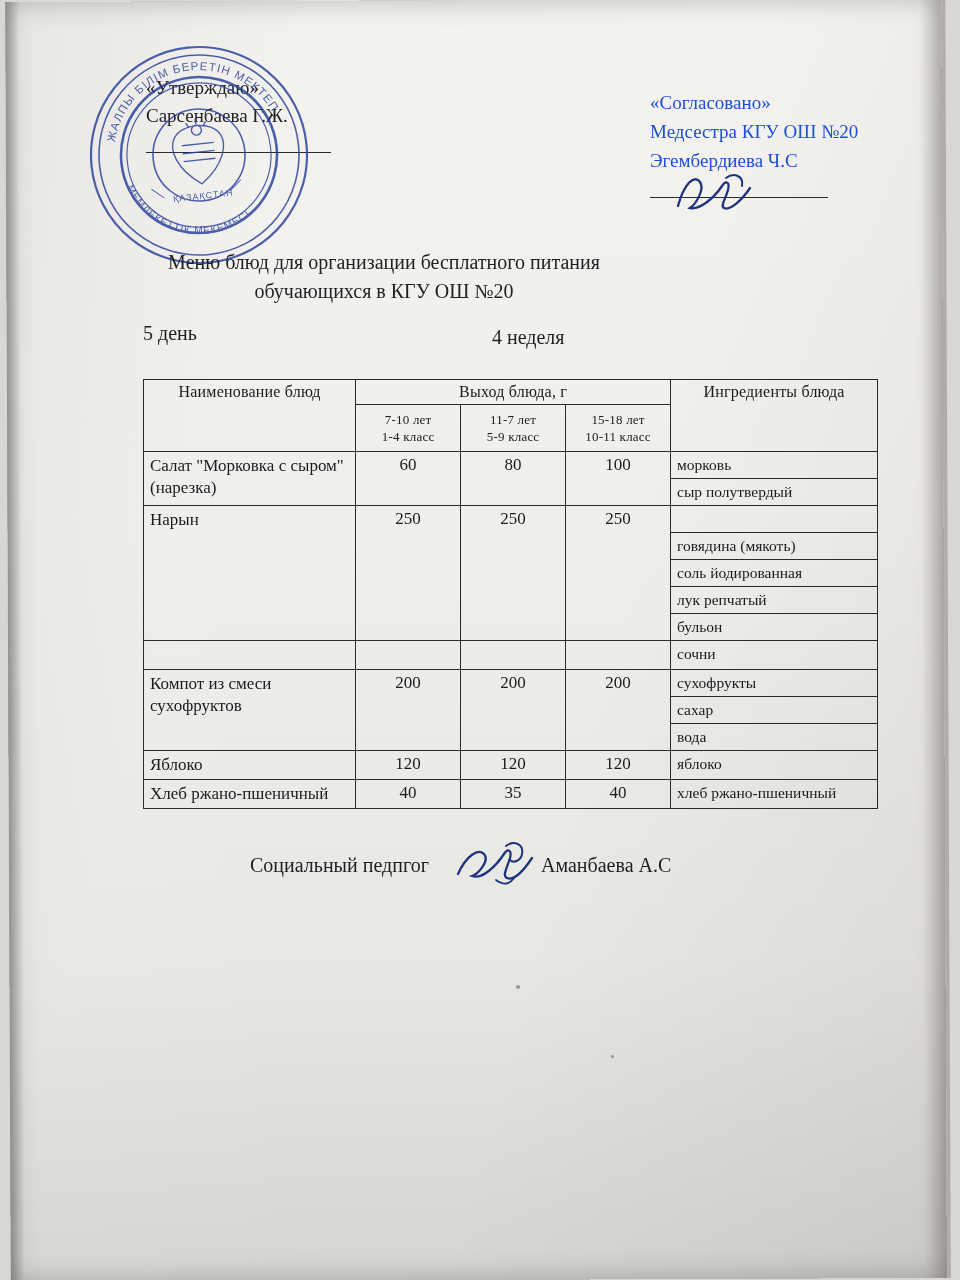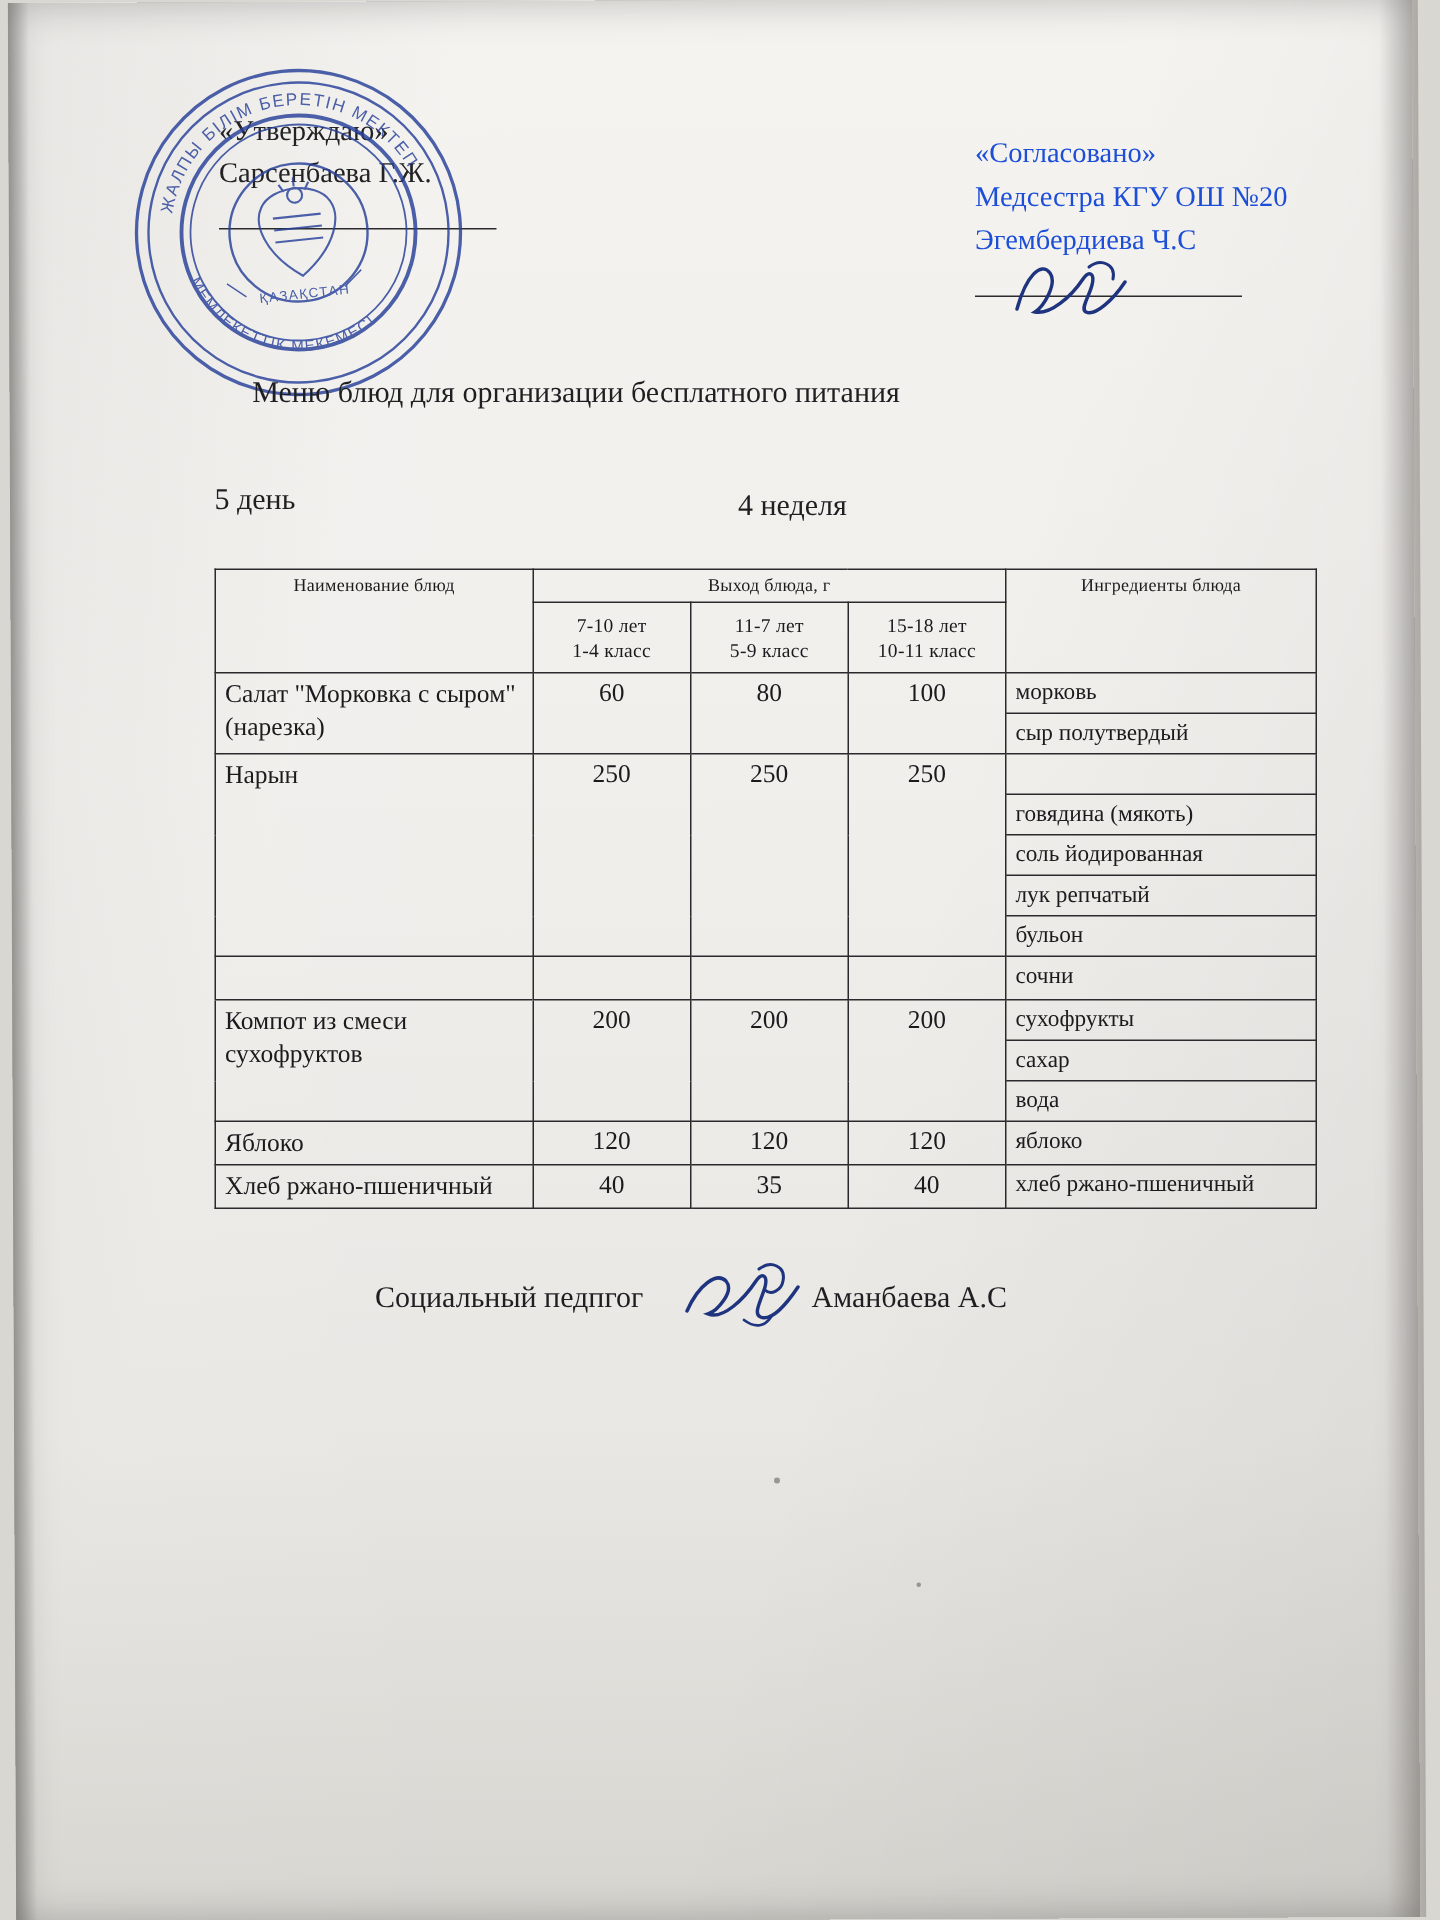--- a/index.html
+++ b/index.html
@@ -106,21 +106,21 @@
     background: transparent;
   }
   table.menu td, table.menu th {
     border: 1.3px solid #2a2a2d;
     padding: 3px 6px;
     vertical-align: top;
     font-weight: normal;
   }
   th.hdr {
     text-align: center;
-    font-size: 12px;
+    font-size: 16px;
     font-weight: bold;
     letter-spacing: 0.2px;
     padding: 8px 4px;
     vertical-align: middle;
   }
   th.hdr.sub {
     font-size: 13px;
     line-height: 17px;
     padding: 6px 2px;
   }
@@ -241,20 +241,21 @@
           <text x="111" y="155" text-anchor="middle">ҚАЗАҚСТАН</text>
         </g>
         <g stroke="#27409a" stroke-width="1" fill="none">
           <path d="M60,140 L72,150 M150,140 L138,150"></path>
         </g>
       </svg>
     </div>
 
     <div class="title">
       <span>Меню блюд для организации бесплатного питания</span>
+      <span class="l2">обучающихся в КГУ ОШ №20</span>
     </div>
 
     <div class="day">5 день</div>
     <div class="week">4 неделя</div>
 
     <table class="menu">
       <tbody>
           <tr>
         <th class="hdr" rowspan="2" style="width:205px">Наименование блюд</th>
         <th class="hdr" colspan="3">Выход блюда, г</th>

